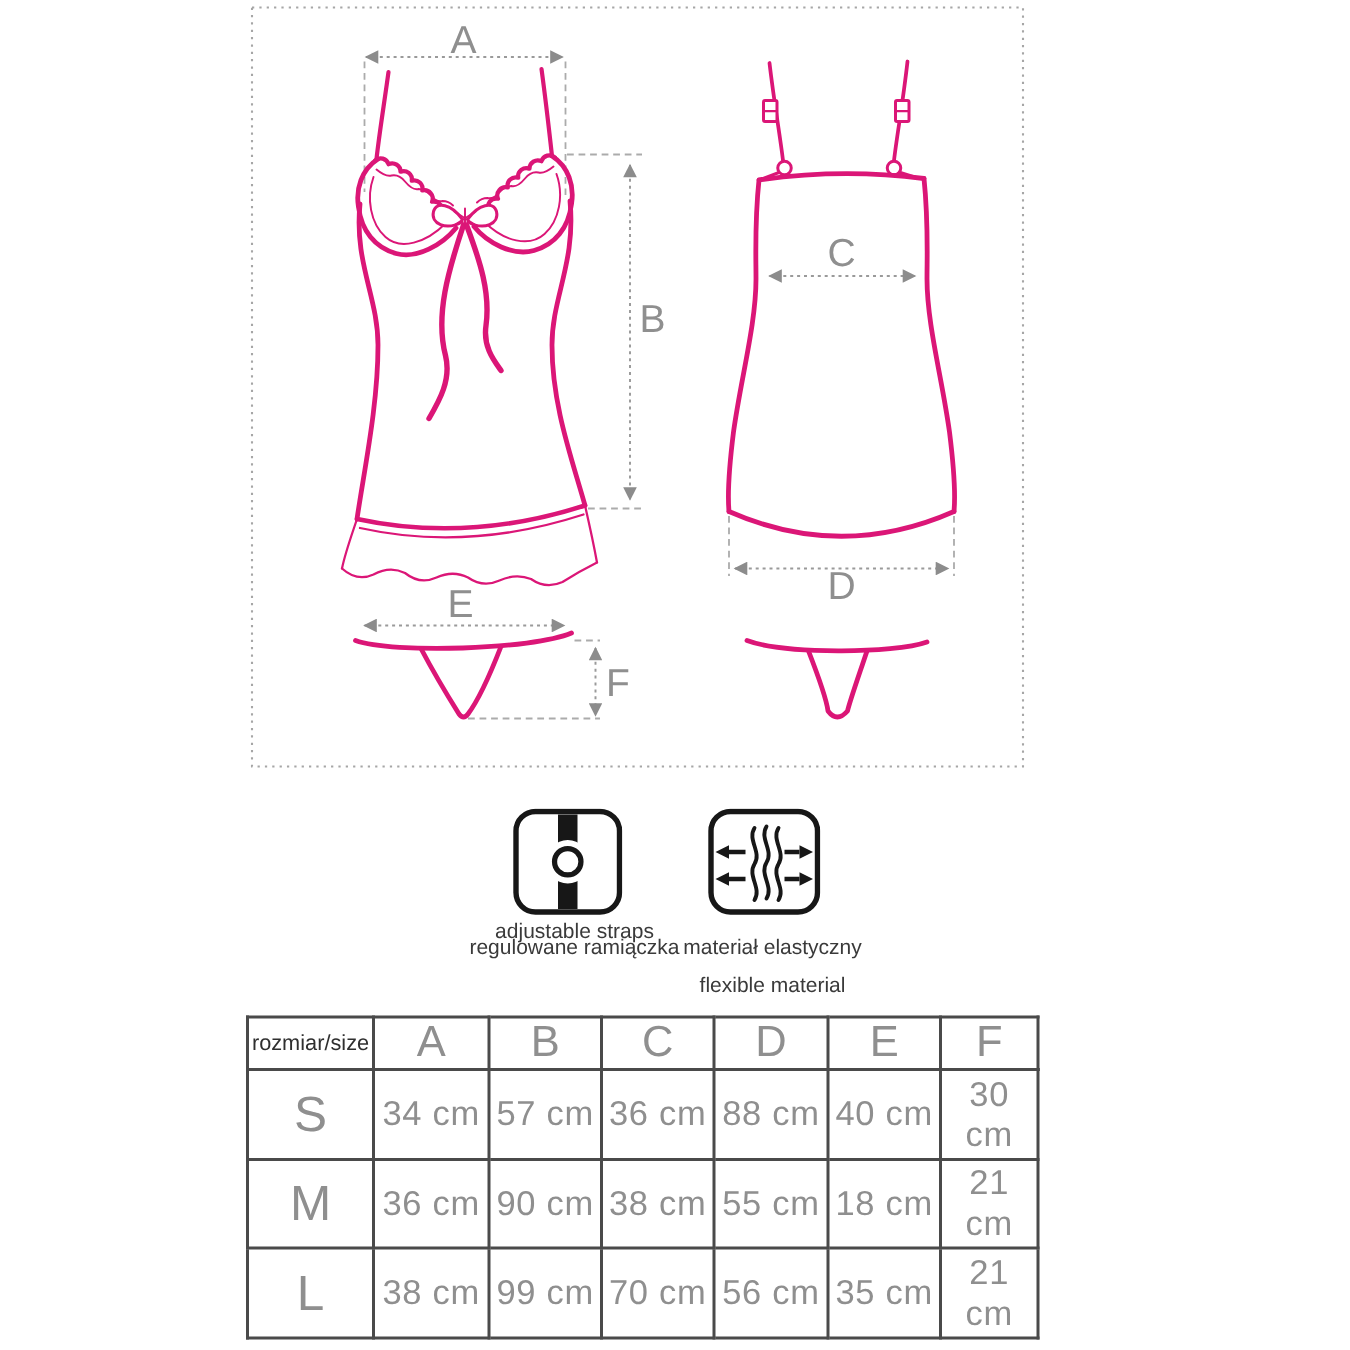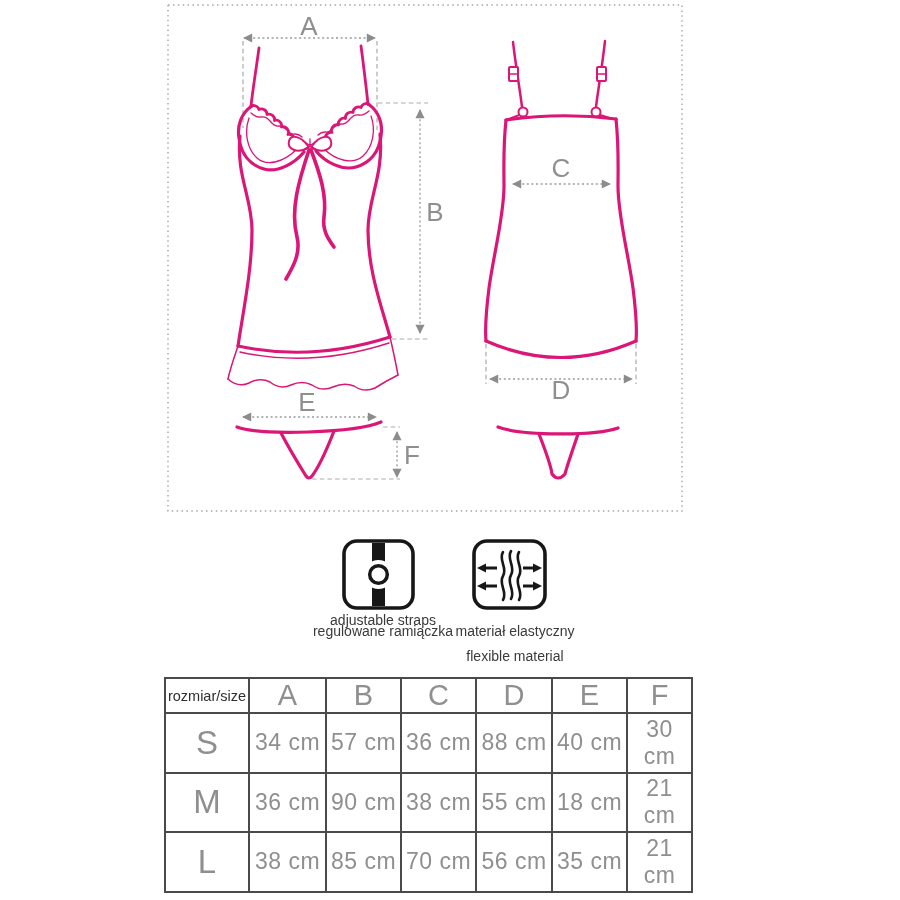--- a/index.html
+++ b/index.html
@@ -224,21 +224,21 @@
       <td class="cellval">36 cm</td>
       <td class="cellval">90 cm</td>
       <td class="cellval">38 cm</td>
       <td class="cellval">55 cm</td>
       <td class="cellval">18 cm</td>
       <td class="cellval">21 cm</td>
     </tr>
     <tr>
       <td class="sizeletter">L</td>
       <td class="cellval">38 cm</td>
-      <td class="cellval">85 cm</td>
+      <td class="cellval">99 cm</td>
       <td class="cellval">70 cm</td>
       <td class="cellval">56 cm</td>
       <td class="cellval">35 cm</td>
       <td class="cellval">21 cm</td>
     </tr>
   </tbody>
     </table>
 </div>
 
 </body></html>

